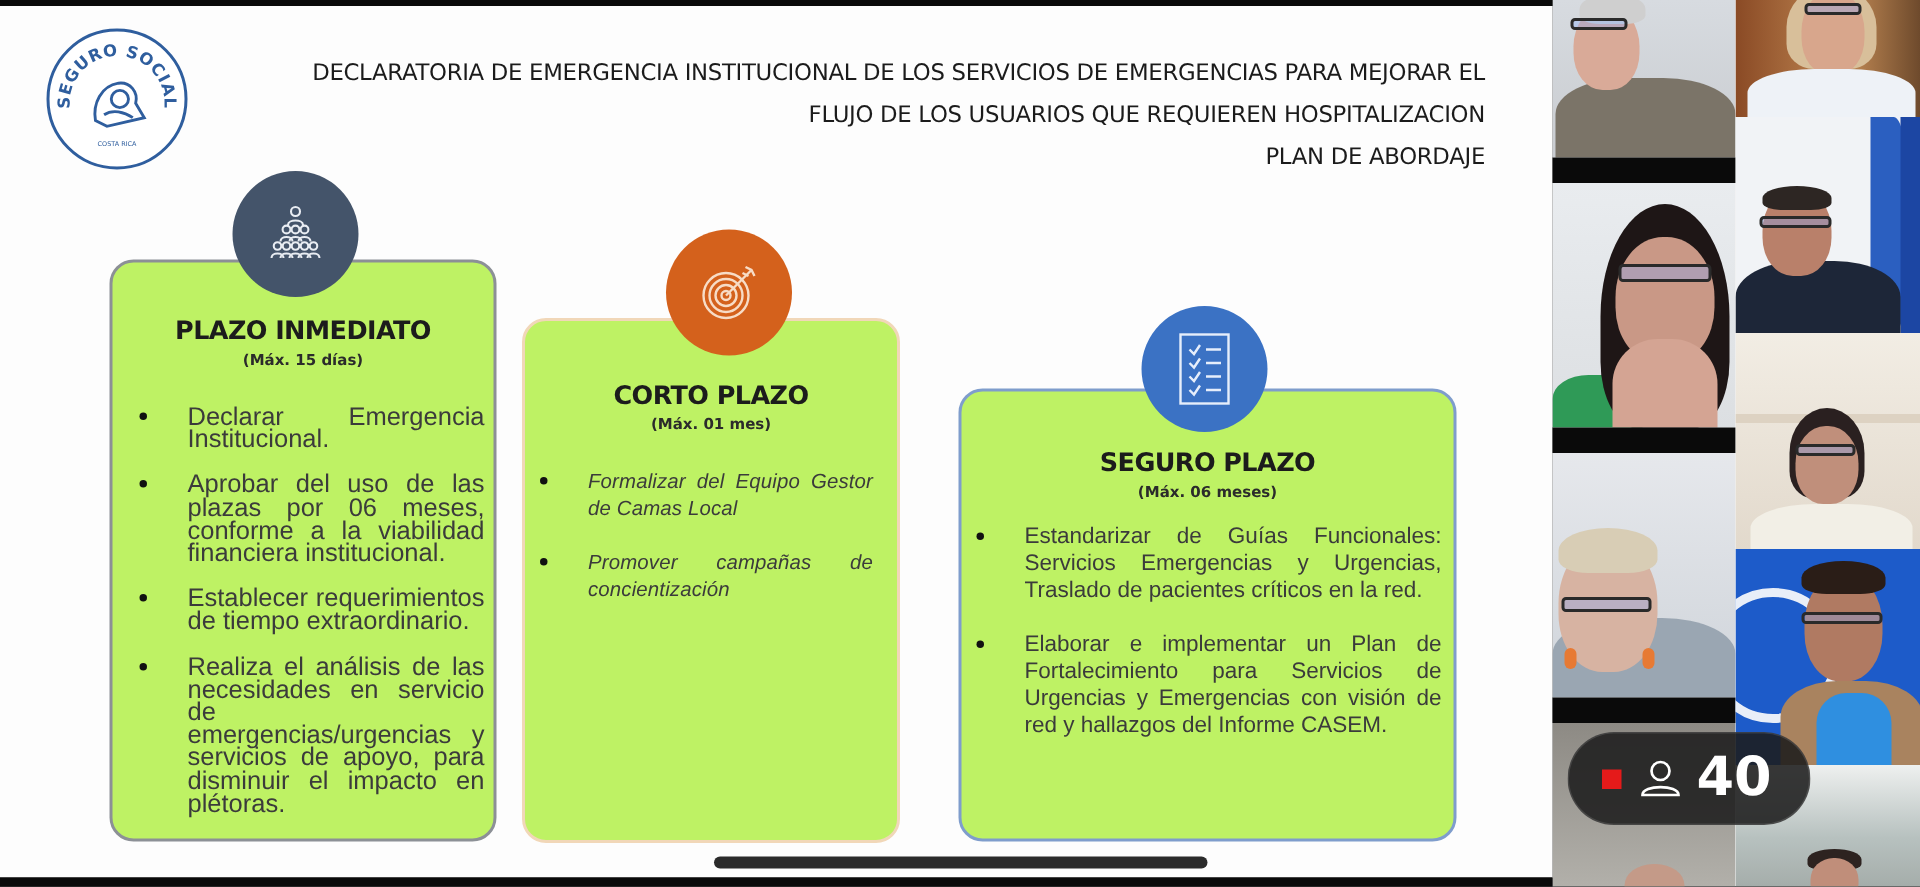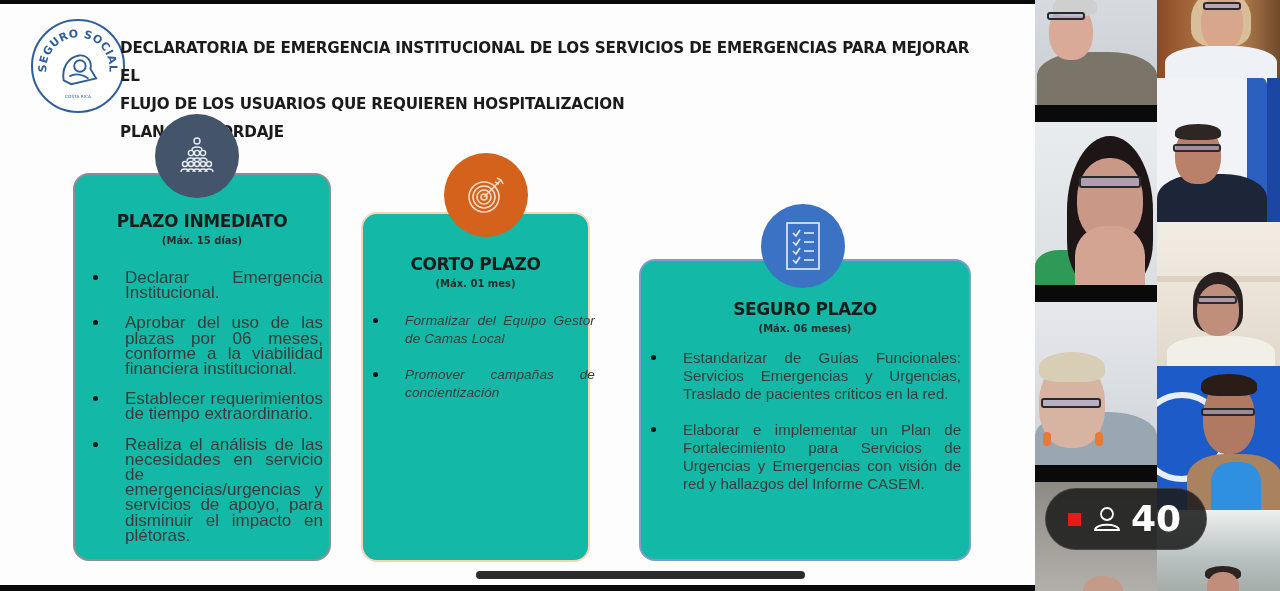--- a/index.html
+++ b/index.html
@@ -13,34 +13,34 @@
     position: absolute; left: 0; top: 4px; width: 1035px; height: 581px;
     background: #fdfdfd; overflow: hidden;
   }
   .logo {
     position: absolute; left: 31px; top: 15px; width: 94px; height: 94px;
     border-radius: 50%; border: 2px solid #2f5e9e; background: #fff;
   }
   .logo svg { width: 100%; height: 100%; display: block; }
 
   .title {
-    position: absolute; left: 120px; top: 30px; width: 870px; text-align: left;
-    font-family: "DejaVu Sans", sans-serif; font-weight: bold; font-size: 15.2px;
+    position: absolute; left: 120px; top: 30px; width: 870px; text-align: right;
+    font-family: "DejaVu Sans", sans-serif; font-weight: normal; font-size: 15.2px;
     color: #1b1b1b; line-height: 28px; letter-spacing: -0.2px;
   }
   .title .l1 { display: block; }
   .title .l2 { display: block; }
   .title .l3 { display: block; }
 
   .card {
-    position: absolute; background: #14b8a6; border-radius: 16px;
+    position: absolute; background: #bef264; border-radius: 16px;
     border: 2px solid #14532d;
   }
   .card.c1 { left: 73px; top: 169px; width: 258px; height: 388px; border-color: #8c9096; }
-  .card.c2 { left: 361px; top: 208px; width: 229px; height: 350px; border-color: #f1d7b8; }
+  .card.c2 { left: 348px; top: 208px; width: 252px; height: 350px; border-color: #f1d7b8; }
   .card.c3 { left: 639px; top: 255px; width: 332px; height: 302px; border-color: #7f9dcc; }
 
   .badge {
     position: absolute; width: 84px; height: 84px; border-radius: 50%;
     display: flex; align-items: center; justify-content: center;
   }
   .badge svg { display: block; }
   .badge.b1 { left: 155px; top: 110px; background: #44546a; }
   .badge.b2 { left: 444px; top: 149px; background: #d4611c; }
   .badge.b3 { left: 761px; top: 200px; background: #3b72c4; }

